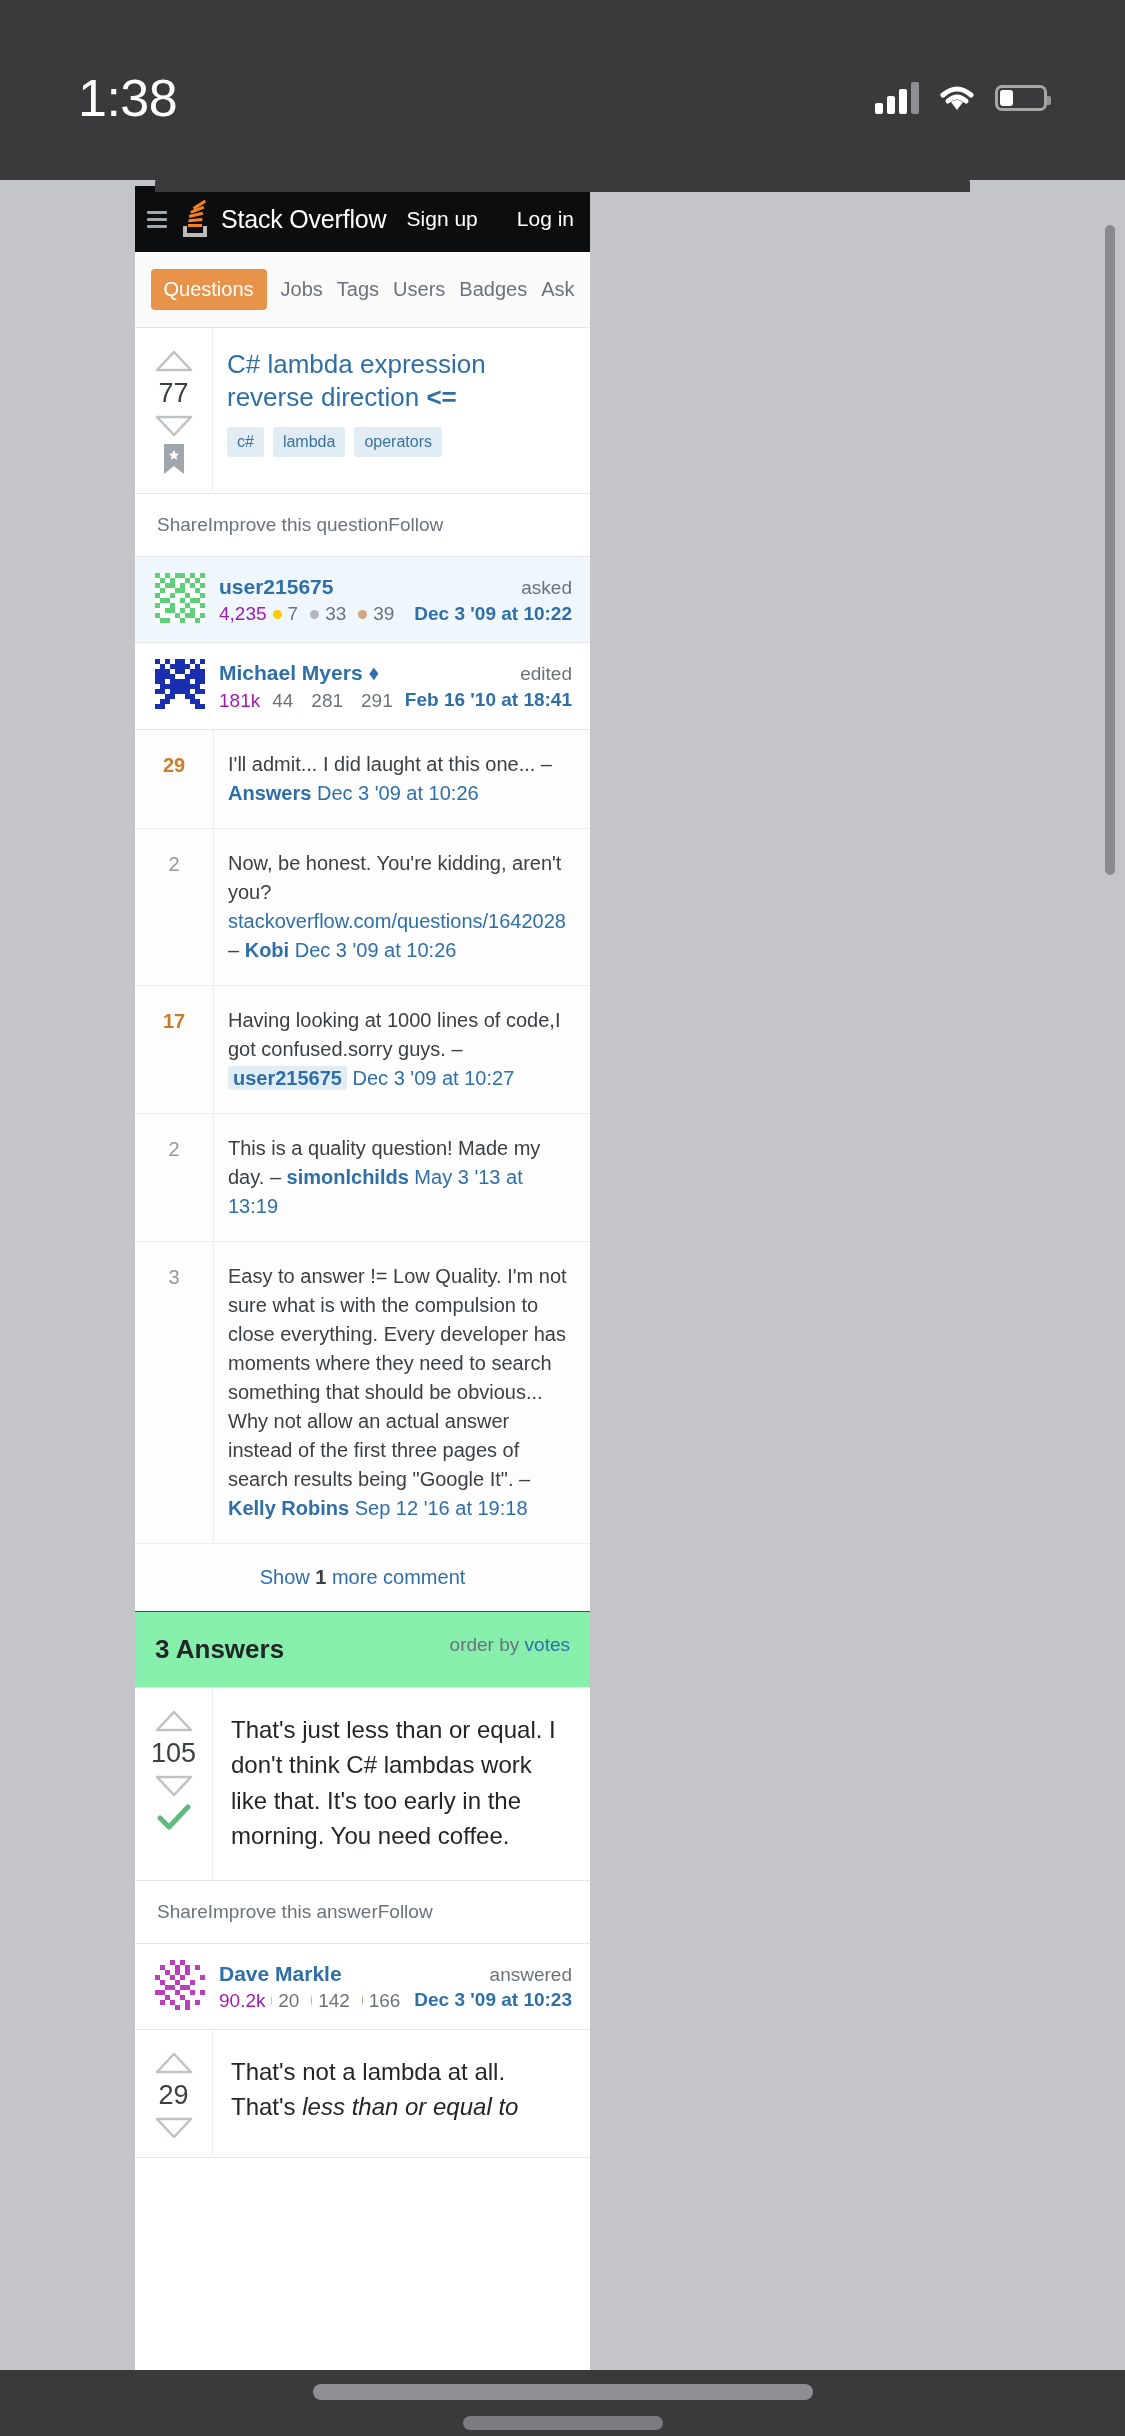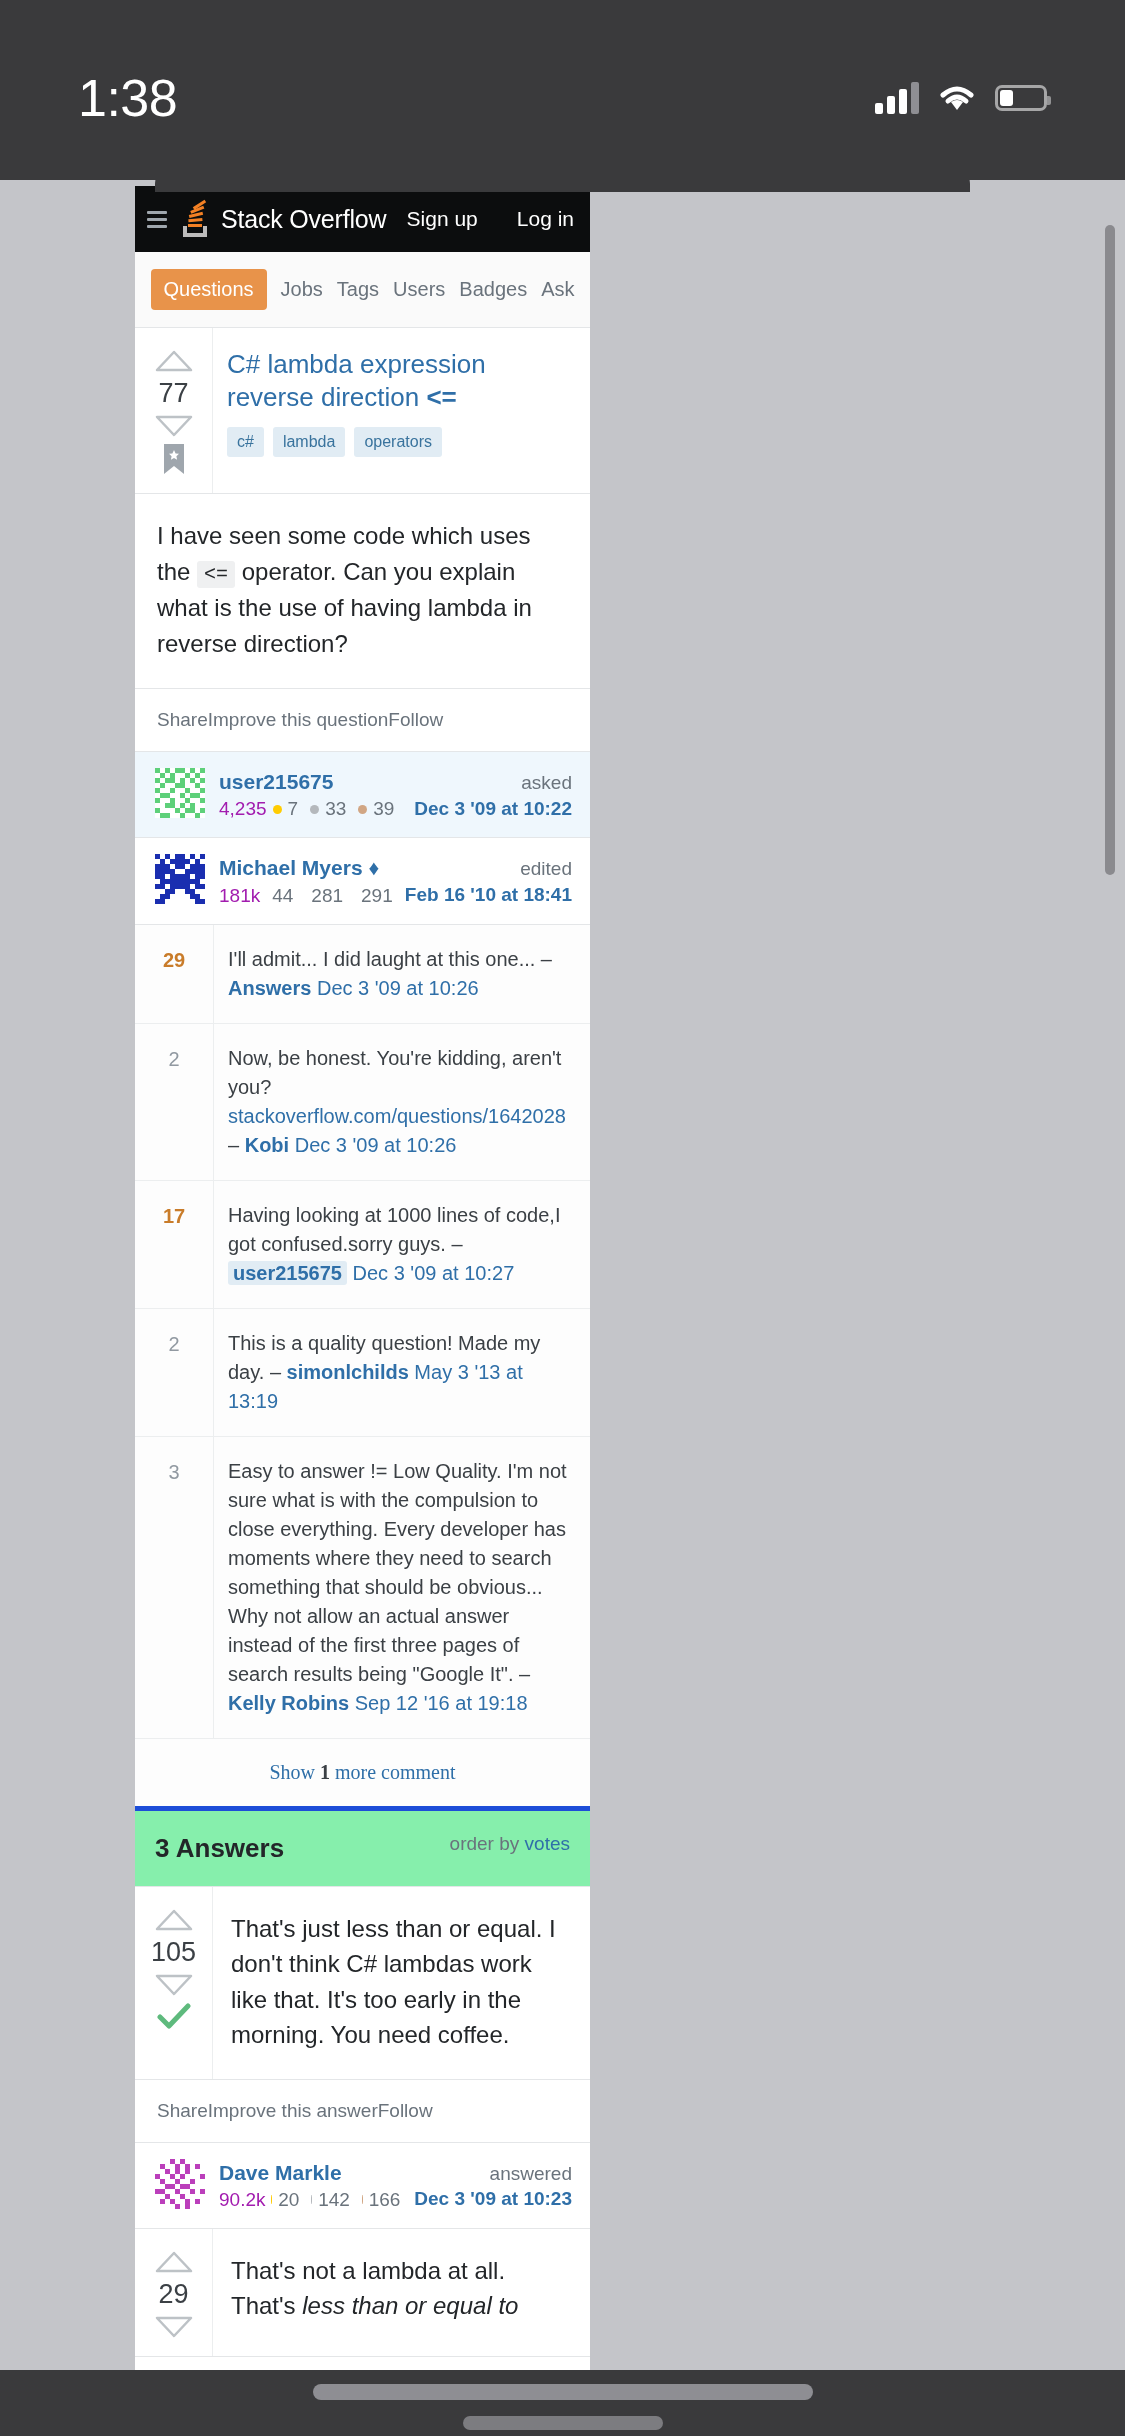--- a/index.html
+++ b/index.html
@@ -192,22 +192,22 @@
   .ctext {
     flex:1; padding: 20px 20px 20px 14px;
     font-size:20px; line-height:1.45; color:#3b4045;
     border-left:1px solid #eceeef;
   }
   .ctext a { color:#2f6fa8; text-decoration:none; }
   .ctext a.user { color:#2f6fa8; font-weight:700; }
   .ctext .hl { background:#e1ecf4; padding:1px 5px; border-radius:3px; font-weight:700; color:#2f6fa8;}
   .showmore {
     text-align:center; padding: 22px 0; background:#fdfdfd;
-    border-bottom:5px solid #1d4ed8;
-    font-size:20px; color:#2f6fa8;font-family:Liberation Serif, serif;
+    border-bottom:1px solid #1d4ed8;
+    font-size:20px; color:#2f6fa8;
   }
   .showmore b { color:#3b4045; }
 
   
   .answers-head {
     display:flex; justify-content:space-between;
     padding: 22px 20px; background:#86efac;
     border-bottom:1px solid #e4e6e8;
   }
   .answers-head .cnt { font-size:26px; font-weight:700; color:#232629; }
@@ -325,25 +325,20 @@
           <span class="op">&lt;=</span>
         </div>
         <div class="tags">
           <span class="tag">c#</span>
           <span class="tag">lambda</span>
           <span class="tag">operators</span>
         </div>
       </div>
     </div>
 
-    <div class="post-body">
-      <span>I have seen some code which uses the</span>
-      <code class="inline">&lt;=</code>
-      <span>operator. Can you explain what is the use of having lambda in reverse direction?</span>
-    </div>
 
     <div class="post-actions">
       <span>Share</span>
       <span>Improve this question</span>
       <span>Follow</span>
     </div>
 
     <div class="usercard asker">
       <div class="avatar">
         <svg viewBox="0 0 10 10">

